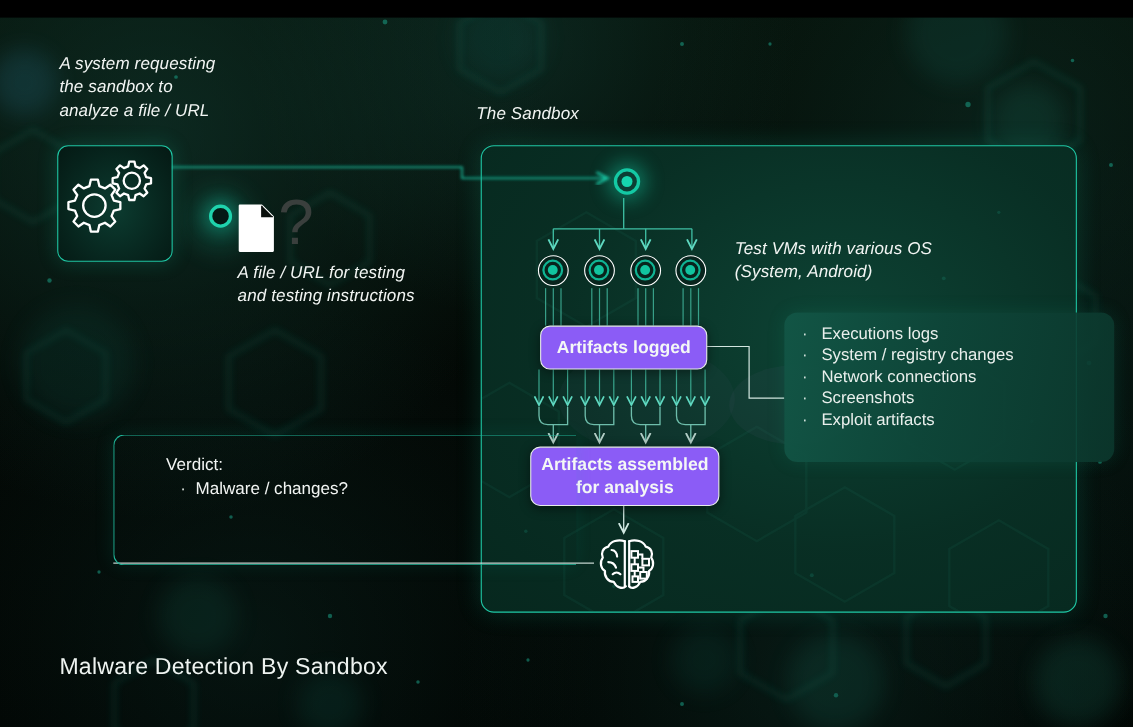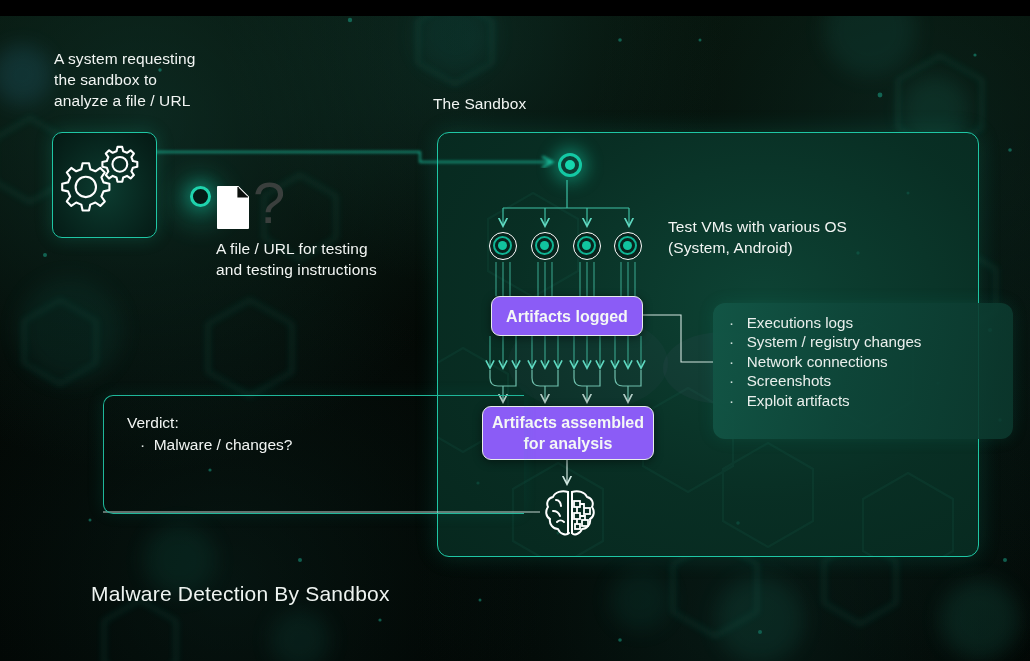--- a/index.html
+++ b/index.html
@@ -61,35 +61,35 @@
   }
 
   
   .txt {
     position: absolute;
     color: #f2f5f3;
     font-size: 15.5px;
     line-height: 21px;
     letter-spacing: 0.1px;
     white-space: pre-line;
+    font-style: italic;
   }
   #caption-requesting { left: 54px; top: 48px; }
   #label-sandbox      { left: 433px; top: 93px; }
   #caption-file-url   { left: 216px; top: 238px; }
   #caption-sent-vms   { left: 589px; top: 145px; }
   #caption-test-vms   { left: 668px; top: 216px; }
 
   #title-main {
     position: absolute;
     left: 54px;
-    top: 582px;
+    top: 595px;
     color: #eef3f0;
     font-size: 21px;
     letter-spacing: 0.2px;
-    margin-left: 37px;
   }
 
   
   #sandbox-panel {
     position: absolute;
     left: 437px;
     top: 132px;
     width: 540px;
     height: 423px;
     border: 1.3px solid #1fc6a4;
@@ -134,21 +134,21 @@
     box-shadow: -2px 0 16px rgba(24,190,156,0.10);
   }
   #verdict-text {
     position: absolute;
     left: 23px;
     top: 16px;
     color: #f2f5f3;
     font-size: 15.5px;
     line-height: 22px;
   }
-  .bullet-row { display: block; white-space: pre; }
+  .bullet-row { display: block; white-space: pre; margin-left: 24px; }
   .bullet-row .b { color: #dfe6e2; }
 
   
   .grey-box {
     position: absolute;
     background: #8b5cf6;
     border: 1.1px solid #e8eceb;
     border-radius: 9px;
     color: #f4f7f6;
     font-size: 16px;
@@ -164,21 +164,21 @@
     left: 491px; top: 296px; width: 150px; height: 38px;
   }
   #box-artifacts-assembled {
     left: 482px; top: 406px; width: 170px; height: 52px;
   }
 
   
   #artifacts-panel {
     position: absolute;
     left: 713px;
-    top: 303px;
+    top: 284px;
     width: 300px;
     height: 136px;
     border-radius: 12px;
     background:
       linear-gradient(100deg, rgba(18,86,70,0.95) 0%, rgba(14,70,57,0.92) 45%, rgba(11,56,45,0.9) 100%);
     box-shadow: 0 0 16px rgba(20,150,120,0.16);
     overflow: hidden;
   }
   #artifacts-list {
     position: absolute;

